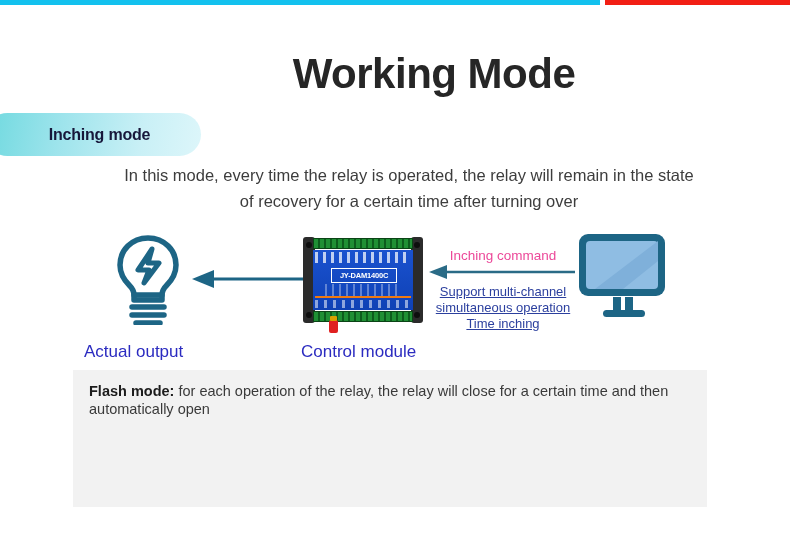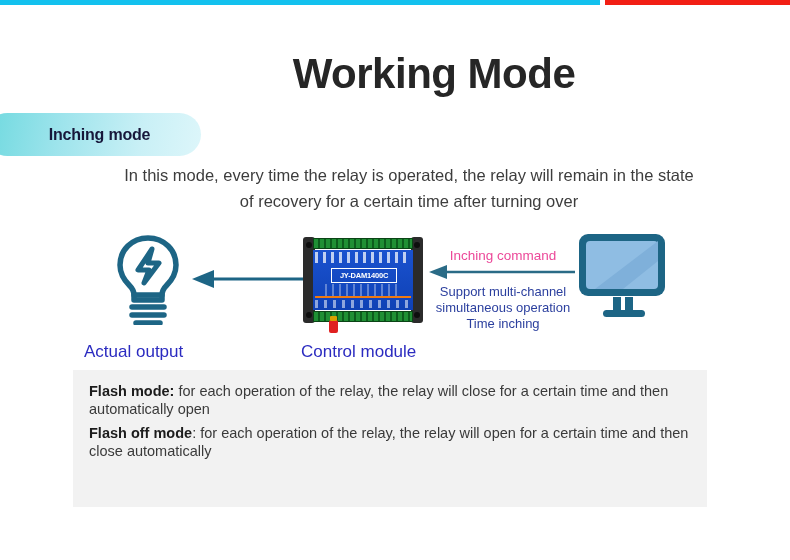--- a/index.html
+++ b/index.html
@@ -232,20 +232,21 @@
   #arrow-command {
     margin-top: 1px;
     width: 148px;
     height: 16px;
   }
   #command-block .cmd-sub {
     font-size: 13px;
     line-height: 16px;
     color: #2b3f9e;
     white-space: nowrap;
+    text-decoration: underline;
   }
 
   
   #monitor-icon {
     position: absolute;
     left: 575px;
     top: 231px;
     width: 94px;
     height: 92px;
   }
@@ -368,16 +369,13 @@
 </div>
 
 <div class="caption" id="caption-output">Actual output</div>
 <div class="caption" id="caption-module">Control module</div>
 <div class="caption" id="caption-computer">Upper computer</div>
 
 <div id="notes-panel">
   <div class="note">
     <b>Flash mode:</b><span> for each operation of the relay, the relay will close for a certain time and then automatically open</span>
   </div>
-  <div class="note">
-    <b>Flash off mode</b><span>: for each operation of the relay, the relay will open for a certain time and then close automatically</span>
-  </div>
 </div>
 
 </body></html>

